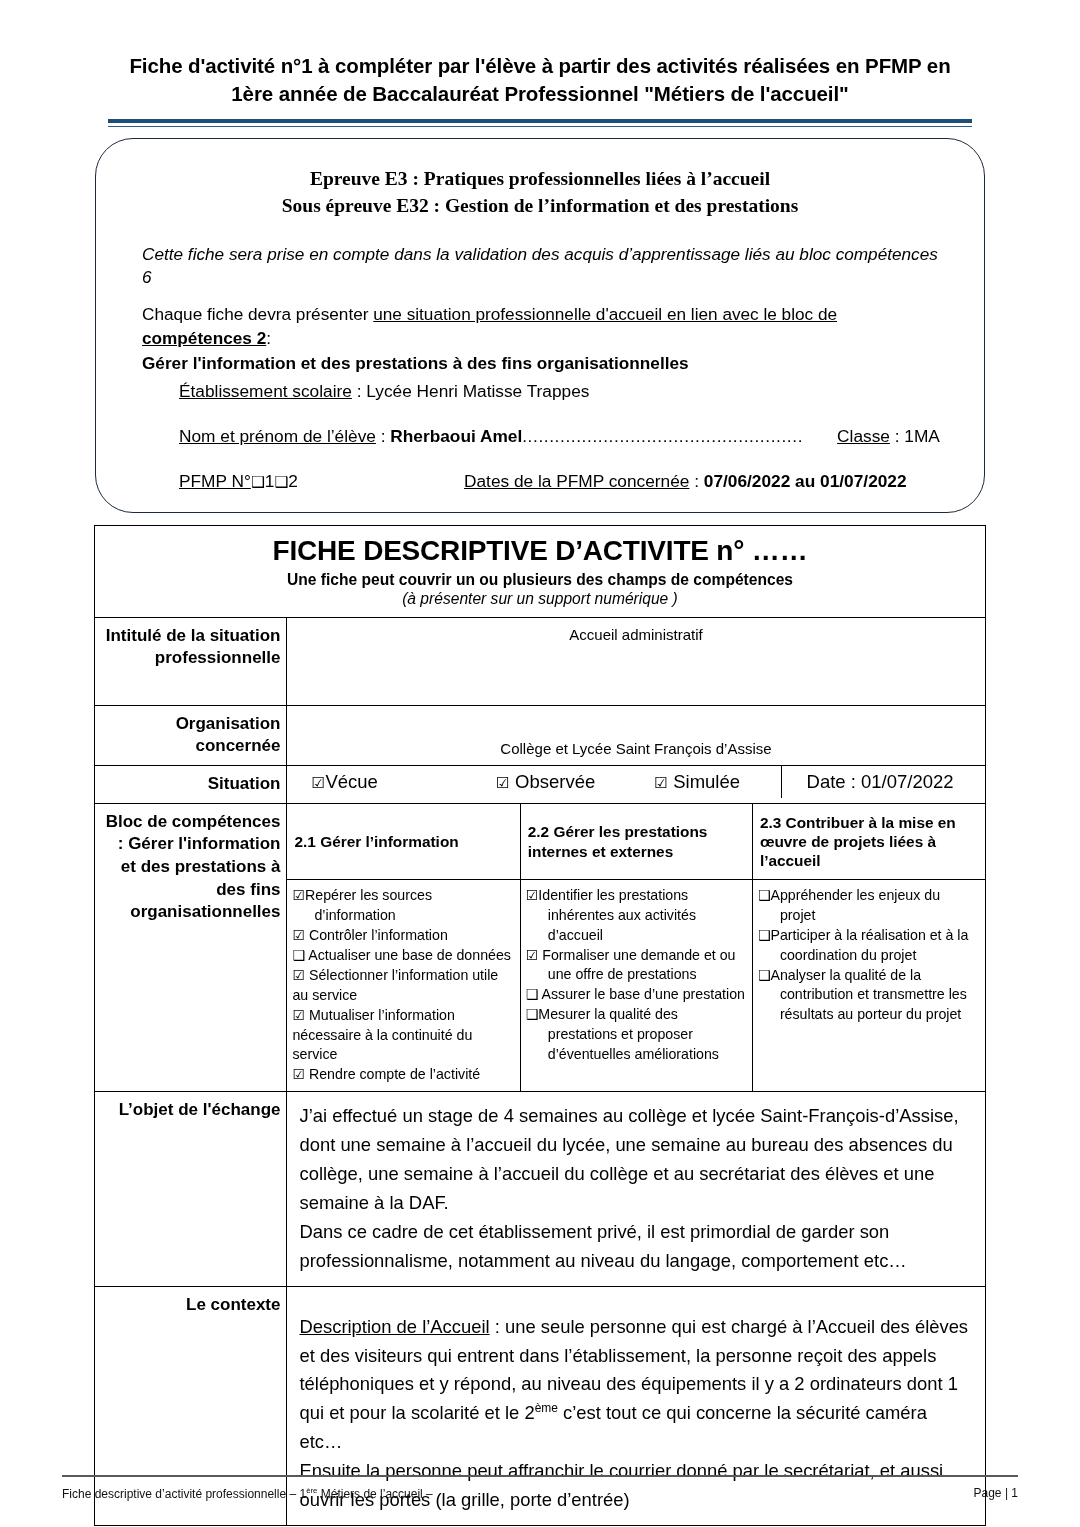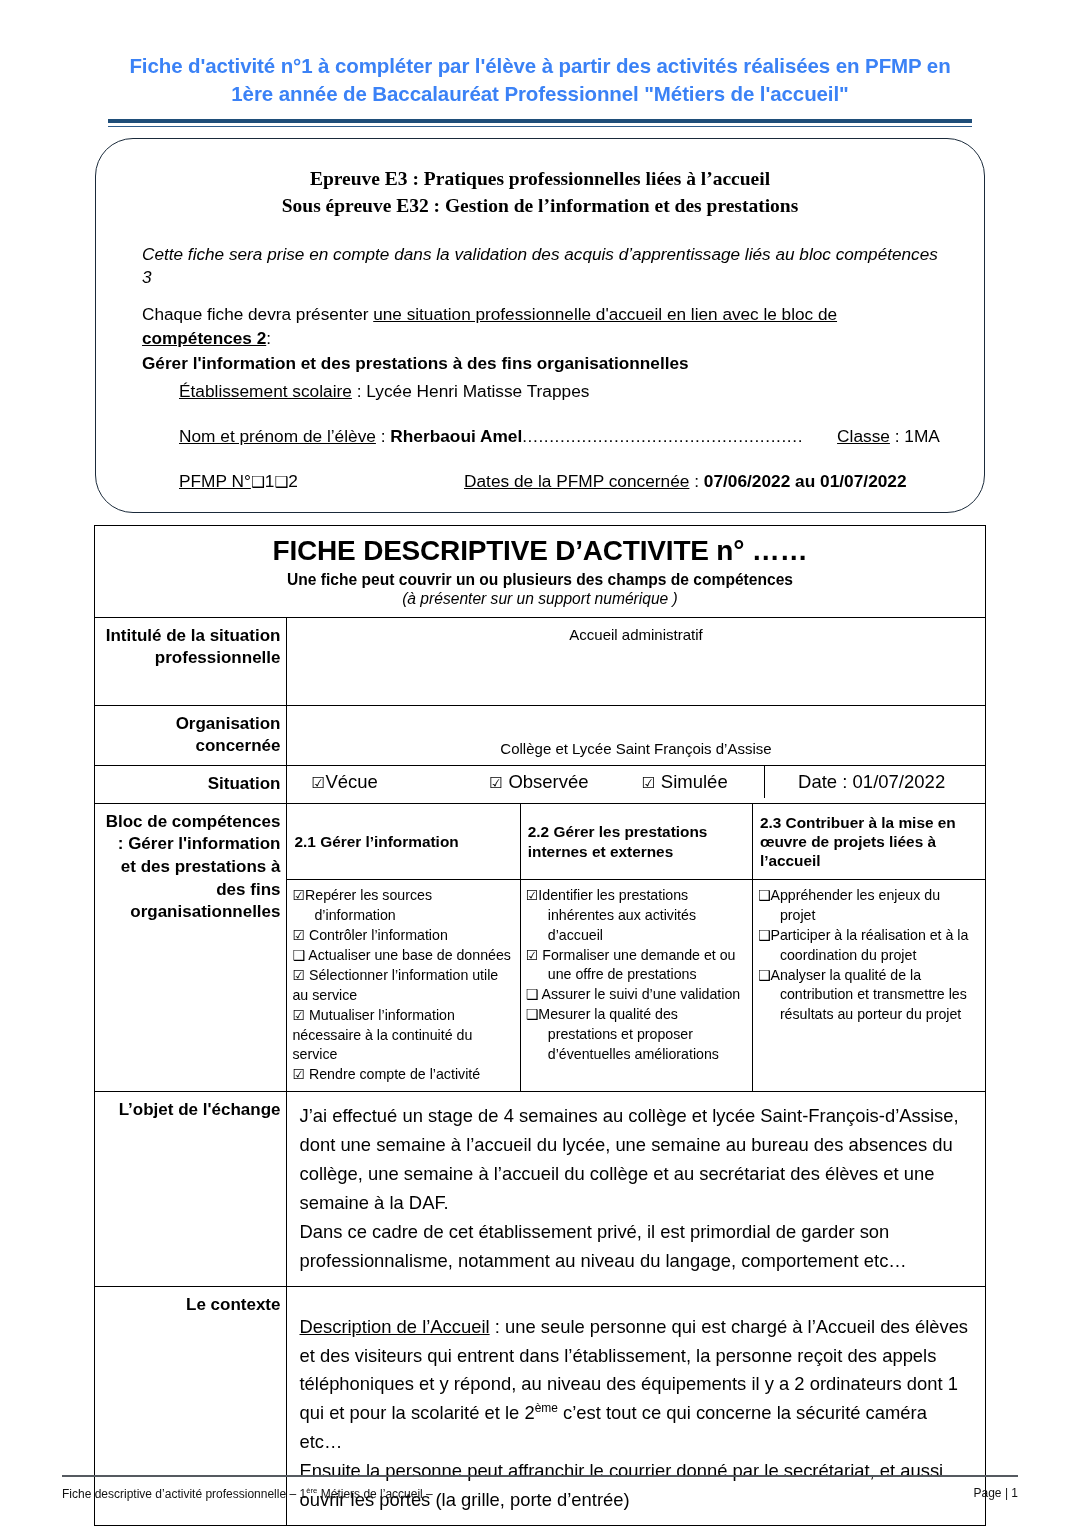--- a/index.html
+++ b/index.html
@@ -27,21 +27,21 @@
 
   
   .doc-header {
     padding: 52px 108px 0 108px;
   }
   .doc-header h1 {
     margin: 0;
     font-size: 20.5px;
     line-height: 1.38;
     font-weight: bold;
-    color: #3b82f6;
+    color: #000000;
     text-align: center;
     letter-spacing: -0.1px;
   }
   .header-rule {
     margin: 10px 0 0 0;
     height: 4px;
     background: #1F4E79;
     width: 100%;
   }
   .header-rule-thin {
@@ -258,21 +258,21 @@
     <div class="header-rule"></div>
     <div class="header-rule-thin"></div>
   </div>
 
   <div class="info-box">
     <div class="exam-title">
       <div>Epreuve E3 : Pratiques professionnelles liées à l’accueil</div>
       <div>Sous épreuve E32 : Gestion de l’information et des prestations</div>
     </div>
 
-    <div class="note-italic">Cette fiche sera prise en compte dans la validation des acquis d’apprentissage liés au bloc compétences 3</div>
+    <div class="note-italic">Cette fiche sera prise en compte dans la validation des acquis d’apprentissage liés au bloc compétences 6</div>
 
     <div class="note-italic-2"><span>Chaque fiche devra présenter </span><span class="u"><span>une situation professionnelle d'accueil en lien avec le bloc de </span><span class="b">compétences 2</span></span><span>:</span></div>
     <div class="bold-line">Gérer l'information et des prestations à des fins organisationnelles</div>
 
     <div class="field-row"><span class="u">Établissement scolaire</span><span> : Lycée Henri Matisse Trappes</span></div>
 
     <div class="field-row tight"><span class="u">Nom et prénom de l’élève</span><span> : </span><span class="b">Rherbaoui Amel</span><span class="dots">....................................................</span><span class="spacer-wide"></span><span class="u">Classe</span><span> : 1MA</span></div>
 
     <div class="pfmp-row">
       <span class="pfmp-left"><span class="u">PFMP N°</span><span class="cbx">❑</span><span>1</span><span class="cbx">❑</span><span>2</span></span>
@@ -304,21 +304,21 @@
         <td class="val-center" style="vertical-align:bottom">Collège et Lycée Saint François d’Assise</td>
       </tr>
 
       <tr>
         <td class="lbl lbl-mid">Situation</td>
         <td class="situation-cell">
           <div class="sit-inner">
             <span style="flex:1.05;text-align:left;padding-left:18px"><span class="cbx">☑</span><span>Vécue</span></span>
             <span style="flex:0.9;text-align:left"><span class="cbx">☑</span><span> Observée</span></span>
             <span style="flex:0.72;text-align:left"><span class="cbx">☑</span><span> Simulée</span></span>
-            <span style="flex:1.12;text-align:center;border-left:1.4px solid #000;margin:-5px 0;padding:5px 12px">Date : 01/07/2022</span>
+            <span style="flex:1.12;text-align:center;border-left:1.4px solid #000;margin:-5px 0;padding:5px 0">Date : 01/07/2022</span>
           </div>
         </td>
       </tr>
 
       <tr>
         <td class="lbl lbl-mid">Bloc de compétences : Gérer l'information et des prestations à des fins organisationnelles</td>
         <td style="padding:0">
           <table class="comp">
             <colgroup>
                 <col style="width:33.4%">
@@ -339,21 +339,21 @@
                     <li class="hang"><span class="box-g">❑</span><span> Actualiser une base de données</span></li>
                     <li class="nohang"><span class="box-g">☑</span><span>  Sélectionner l’information utile au service</span></li>
                     <li class="nohang"><span class="box-g">☑</span><span>  Mutualiser l’information nécessaire à la continuité du service</span></li>
                     <li class="nohang"><span class="box-g">☑</span><span> Rendre compte de l’activité</span></li>
                   </ul>
                 </td>
                 <td class="body b2c">
                   <ul class="ck">
                     <li class="hang"><span class="box-g">☑</span><span>Identifier les prestations inhérentes aux activités d’accueil</span></li>
                     <li class="hang"><span class="box-g">☑</span><span> Formaliser une demande et ou une offre de prestations</span></li>
-                    <li class="hang"><span class="box-g">❑</span><span> Assurer le suivi d’une validation</span></li>
+                    <li class="hang"><span class="box-g">❑</span><span> Assurer le base d’une prestation</span></li>
                     <li class="hang"><span class="box-g">❑</span><span>Mesurer la qualité des prestations et proposer d’éventuelles améliorations</span></li>
                   </ul>
                 </td>
                 <td class="body b3c">
                   <ul class="ck">
                     <li class="hang"><span class="box-g">❑</span><span>Appréhender les enjeux du projet</span></li>
                     <li class="hang"><span class="box-g">❑</span><span>Participer à la réalisation et à la coordination du projet</span></li>
                     <li class="hang"><span class="box-g">❑</span><span>Analyser la qualité de la contribution et transmettre les résultats au porteur du projet</span></li>
                   </ul>
                 </td>

